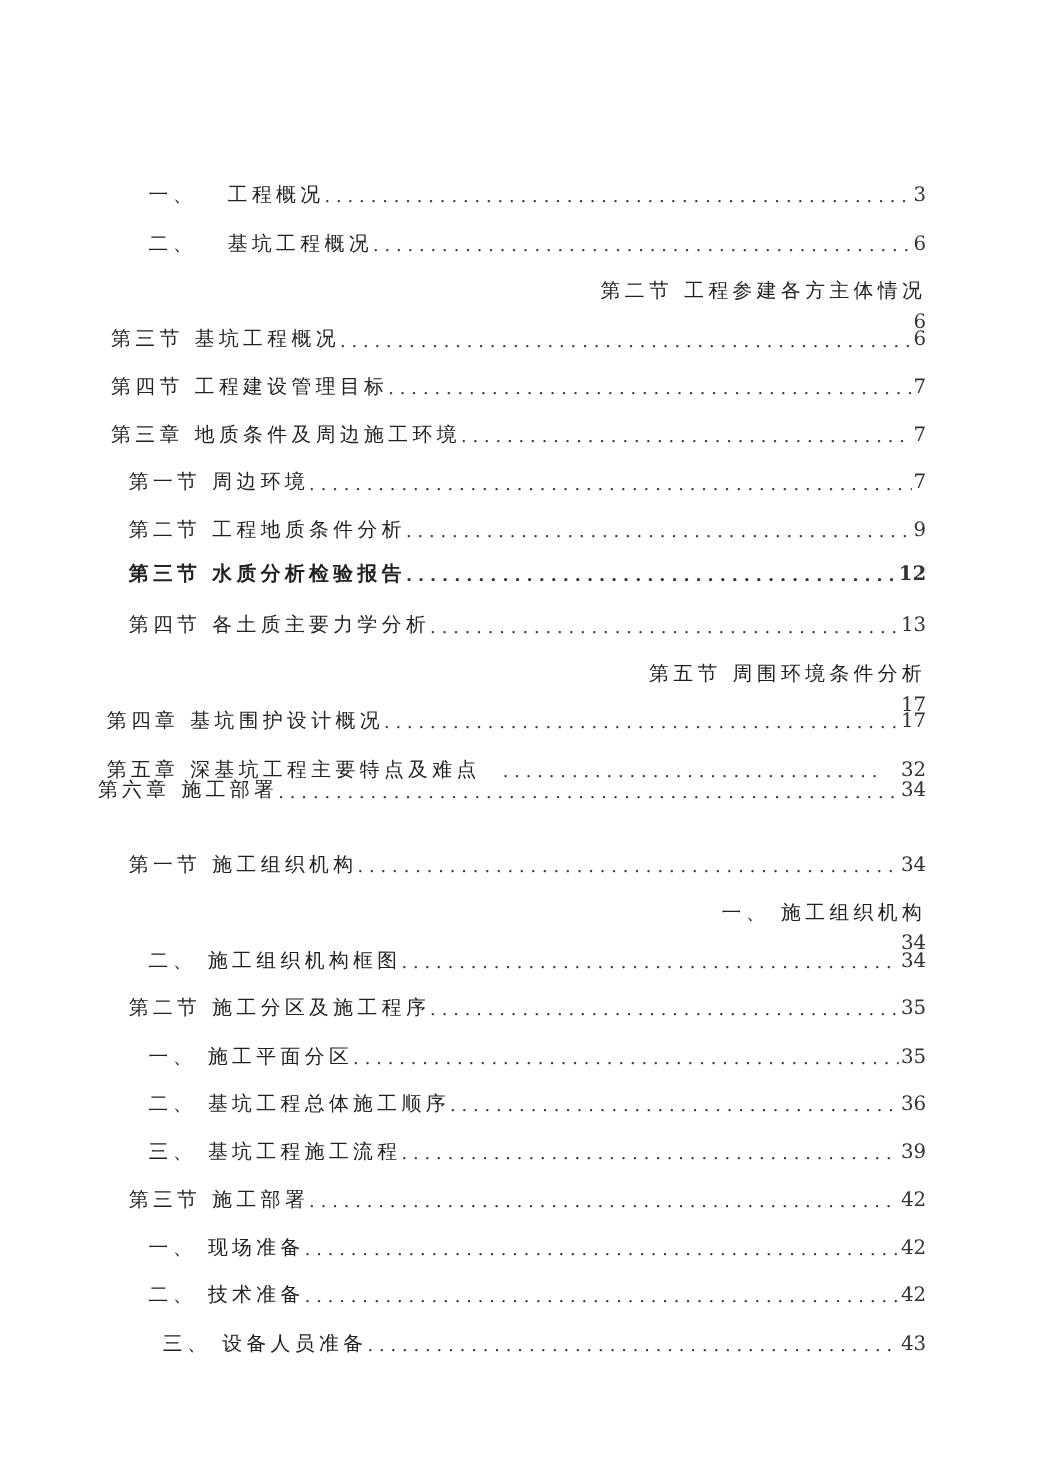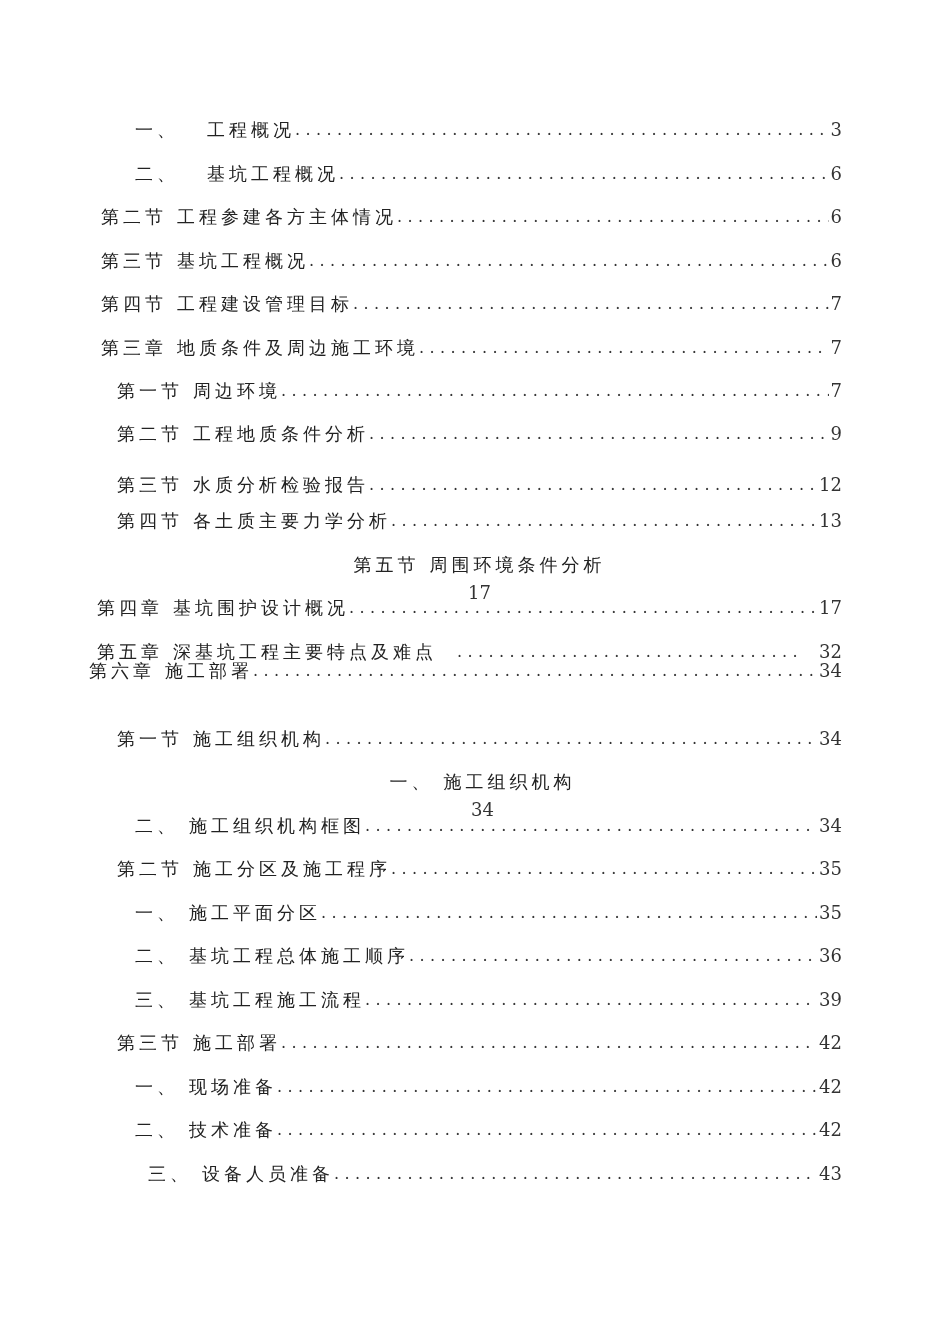--- a/index.html
+++ b/index.html
@@ -18,25 +18,26 @@
     .toc {
       position: absolute;
       left: 0;
       top: 0;
       width: 950px;
     }
     .toc-row {
       position: absolute;
       height: 28px;
       display: flex;
-      align-items: center;
+      align-items: flex-end;
       right: 108px;
       font-size: 18px;
       line-height: 28px;
       white-space: nowrap;
+      margin-top: 48px;
     }
     .toc-title {
       letter-spacing: 4px;
       flex: 0 0 auto;
       color: #222;
     }
     .toc-title .num {
       margin-right: 10px;
     }
     .toc-title.wide-gap .num {
@@ -70,21 +71,21 @@
     <div class="toc-row" style="left: 135px; top: 116px;">
       <span class="toc-title wide-gap"><span class="num">一、</span><span>工程概况</span></span>
       <span class="toc-leader"></span>
       <span class="toc-page">3</span>
     </div>
     <div class="toc-row" style="left: 135px; top: 160px;">
       <span class="toc-title wide-gap"><span class="num">二、</span><span>基坑工程概况</span></span>
       <span class="toc-leader"></span>
       <span class="toc-page">6</span>
     </div>
-    <div class="toc-row" style="left: 101px; top: 203px;">
+    <div class="toc-row" style="left: 101px; top: 203px; flex-direction: column;">
       <span class="toc-title"><span class="num">第二节</span><span>工程参建各方主体情况</span></span>
       <span class="toc-leader"></span>
       <span class="toc-page">6</span>
     </div>
     <div class="toc-row" style="left: 101px; top: 247px;">
       <span class="toc-title"><span class="num">第三节</span><span>基坑工程概况</span></span>
       <span class="toc-leader"></span>
       <span class="toc-page">6</span>
     </div>
     <div class="toc-row" style="left: 101px; top: 290px;">
@@ -100,21 +101,21 @@
     <div class="toc-row" style="left: 117px; top: 377px;">
       <span class="toc-title"><span class="num">第一节</span><span>周边环境</span></span>
       <span class="toc-leader"></span>
       <span class="toc-page">7</span>
     </div>
     <div class="toc-row" style="left: 117px; top: 420px;">
       <span class="toc-title"><span class="num">第二节</span><span>工程地质条件分析</span></span>
       <span class="toc-leader"></span>
       <span class="toc-page">9</span>
     </div>
-    <div class="toc-row" style="left: 117px; top: 471px;">
+    <div class="toc-row" style="left: 117px; top: 460px; font-weight: bold;">
       <span class="toc-title"><span class="num">第三节</span><span>水质分析检验报告</span></span>
       <span class="toc-leader"></span>
       <span class="toc-page">12</span>
     </div>
     <div class="toc-row" style="left: 117px; top: 507px;">
       <span class="toc-title"><span class="num">第四节</span><span>各土质主要力学分析</span></span>
       <span class="toc-leader"></span>
       <span class="toc-page">13</span>
     </div>
     <div class="toc-row" style="left: 117px; top: 551px; flex-direction: column;">

